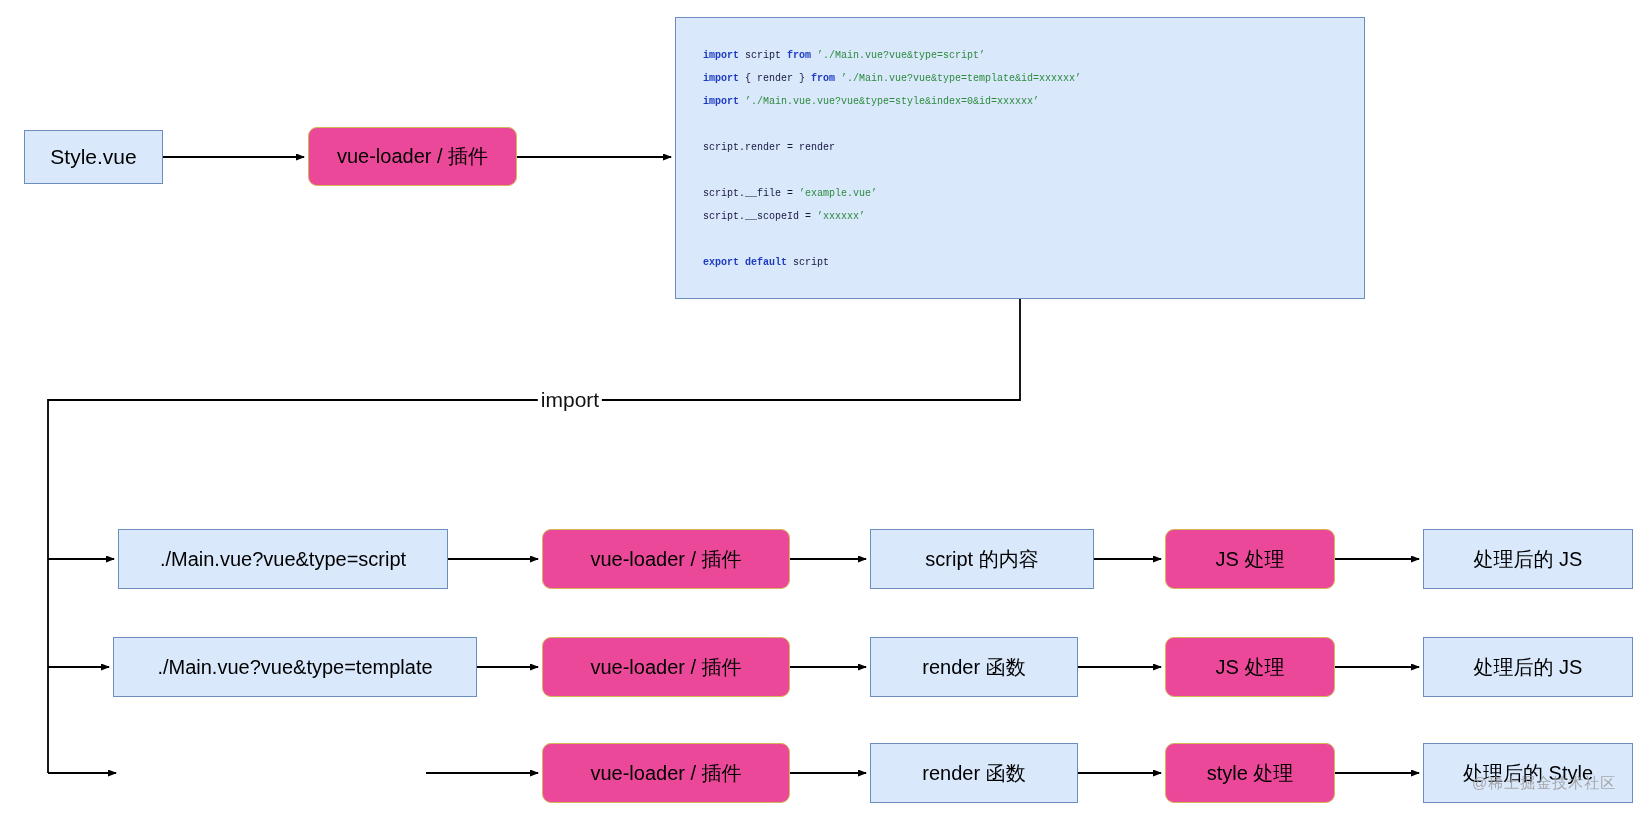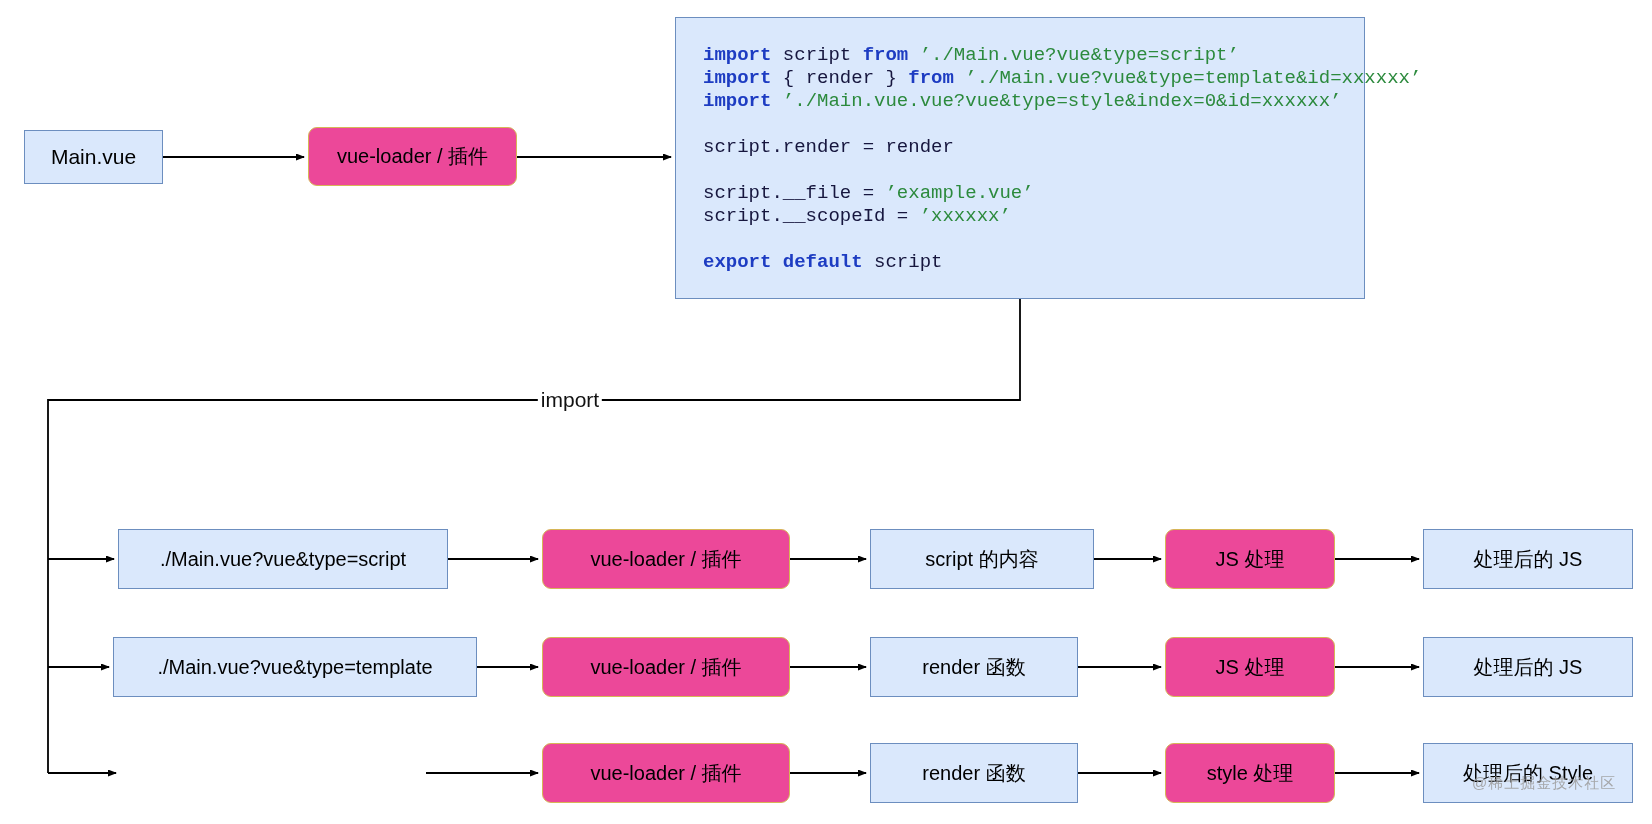--- a/index.html
+++ b/index.html
@@ -13,21 +13,21 @@
     box-sizing:border-box;text-align:center;font-size:20px;color:#000;
     white-space:nowrap;
   }
   .blue{background:#dae8fc;border:1.5px solid #6c8ebf;}
   .yellow{background:#ec4899;border:1.5px solid #d6b656;border-radius:9px;}
   .code-box{
     position:absolute;z-index:2;box-sizing:border-box;
     background:#dae8fc;border:1.5px solid #6c8ebf;
     padding:26px 10px 10px 27px;
     font-family:"Liberation Mono", monospace;
-    font-size:19px;line-height:23px;white-space:pre;
+    font-size:10px;line-height:23px;white-space:pre;
   }
   .code-line{height:23px;}
   .code-line .kw{color:#1d3cc2;font-weight:bold;}
   .code-line .pl{color:#16163e;}
   .code-line .st{color:#2c8a3d;}
   .edge-label{
     position:absolute;z-index:2;transform:translate(-50%,-50%);
     background:#ffffff;padding:0 3px;font-size:21px;color:#111;
   }
   .watermark{
@@ -64,21 +64,21 @@
     <line x1="790" y1="667" x2="866" y2="667" stroke="#000" stroke-width="1.8" marker-end="url(#arr)"></line>
     <line x1="1078" y1="667" x2="1161" y2="667" stroke="#000" stroke-width="1.8" marker-end="url(#arr)"></line>
     <line x1="1335" y1="667" x2="1419" y2="667" stroke="#000" stroke-width="1.8" marker-end="url(#arr)"></line>
 
     <line x1="426" y1="773" x2="538" y2="773" stroke="#000" stroke-width="1.8" marker-end="url(#arr)"></line>
     <line x1="790" y1="773" x2="866" y2="773" stroke="#000" stroke-width="1.8" marker-end="url(#arr)"></line>
     <line x1="1078" y1="773" x2="1161" y2="773" stroke="#000" stroke-width="1.8" marker-end="url(#arr)"></line>
     <line x1="1335" y1="773" x2="1419" y2="773" stroke="#000" stroke-width="1.8" marker-end="url(#arr)"></line>
   </svg>
 
-  <div class="node blue" style="left:24px;top:130px;width:139px;height:54px;font-size:21px;">Main.vue</div>
+  <div class="node blue" style="left:24px;top:130px;width:139px;height:54px;font-size:21px;">Style.vue</div>
 
   <div class="node yellow" style="left:308px;top:127px;width:209px;height:59px;">vue-loader / 插件</div>
 
   <div class="code-box" style="left:675px;top:17px;width:690px;height:282px;"><div class="code-line"><span class="kw">import</span><span class="pl"> script </span><span class="kw">from</span><span class="pl"> </span><span class="st">’./Main.vue?vue&amp;type=script’</span></div><div class="code-line"><span class="kw">import</span><span class="pl"> { render } </span><span class="kw">from</span><span class="pl"> </span><span class="st">’./Main.vue?vue&amp;type=template&amp;id=xxxxxx’</span></div><div class="code-line"><span class="kw">import</span><span class="pl"> </span><span class="st">’./Main.vue.vue?vue&amp;type=style&amp;index=0&amp;id=xxxxxx’</span></div><div class="code-line">&nbsp;</div><div class="code-line"><span class="pl">script.render = render</span></div><div class="code-line">&nbsp;</div><div class="code-line"><span class="pl">script.__file = </span><span class="st">’example.vue’</span></div><div class="code-line"><span class="pl">script.__scopeId = </span><span class="st">’xxxxxx’</span></div><div class="code-line">&nbsp;</div><div class="code-line"><span class="kw">export default</span><span class="pl"> script</span></div></div>
 
   <div class="edge-label" style="left:570px;top:400px;">import</div>
 
   <div class="node blue" style="left:118px;top:529px;width:330px;height:60px;">./Main.vue?vue&amp;type=script</div>
   <div class="node yellow" style="left:542px;top:529px;width:248px;height:60px;">vue-loader / 插件</div>
   <div class="node blue" style="left:870px;top:529px;width:224px;height:60px;">script 的内容</div>

